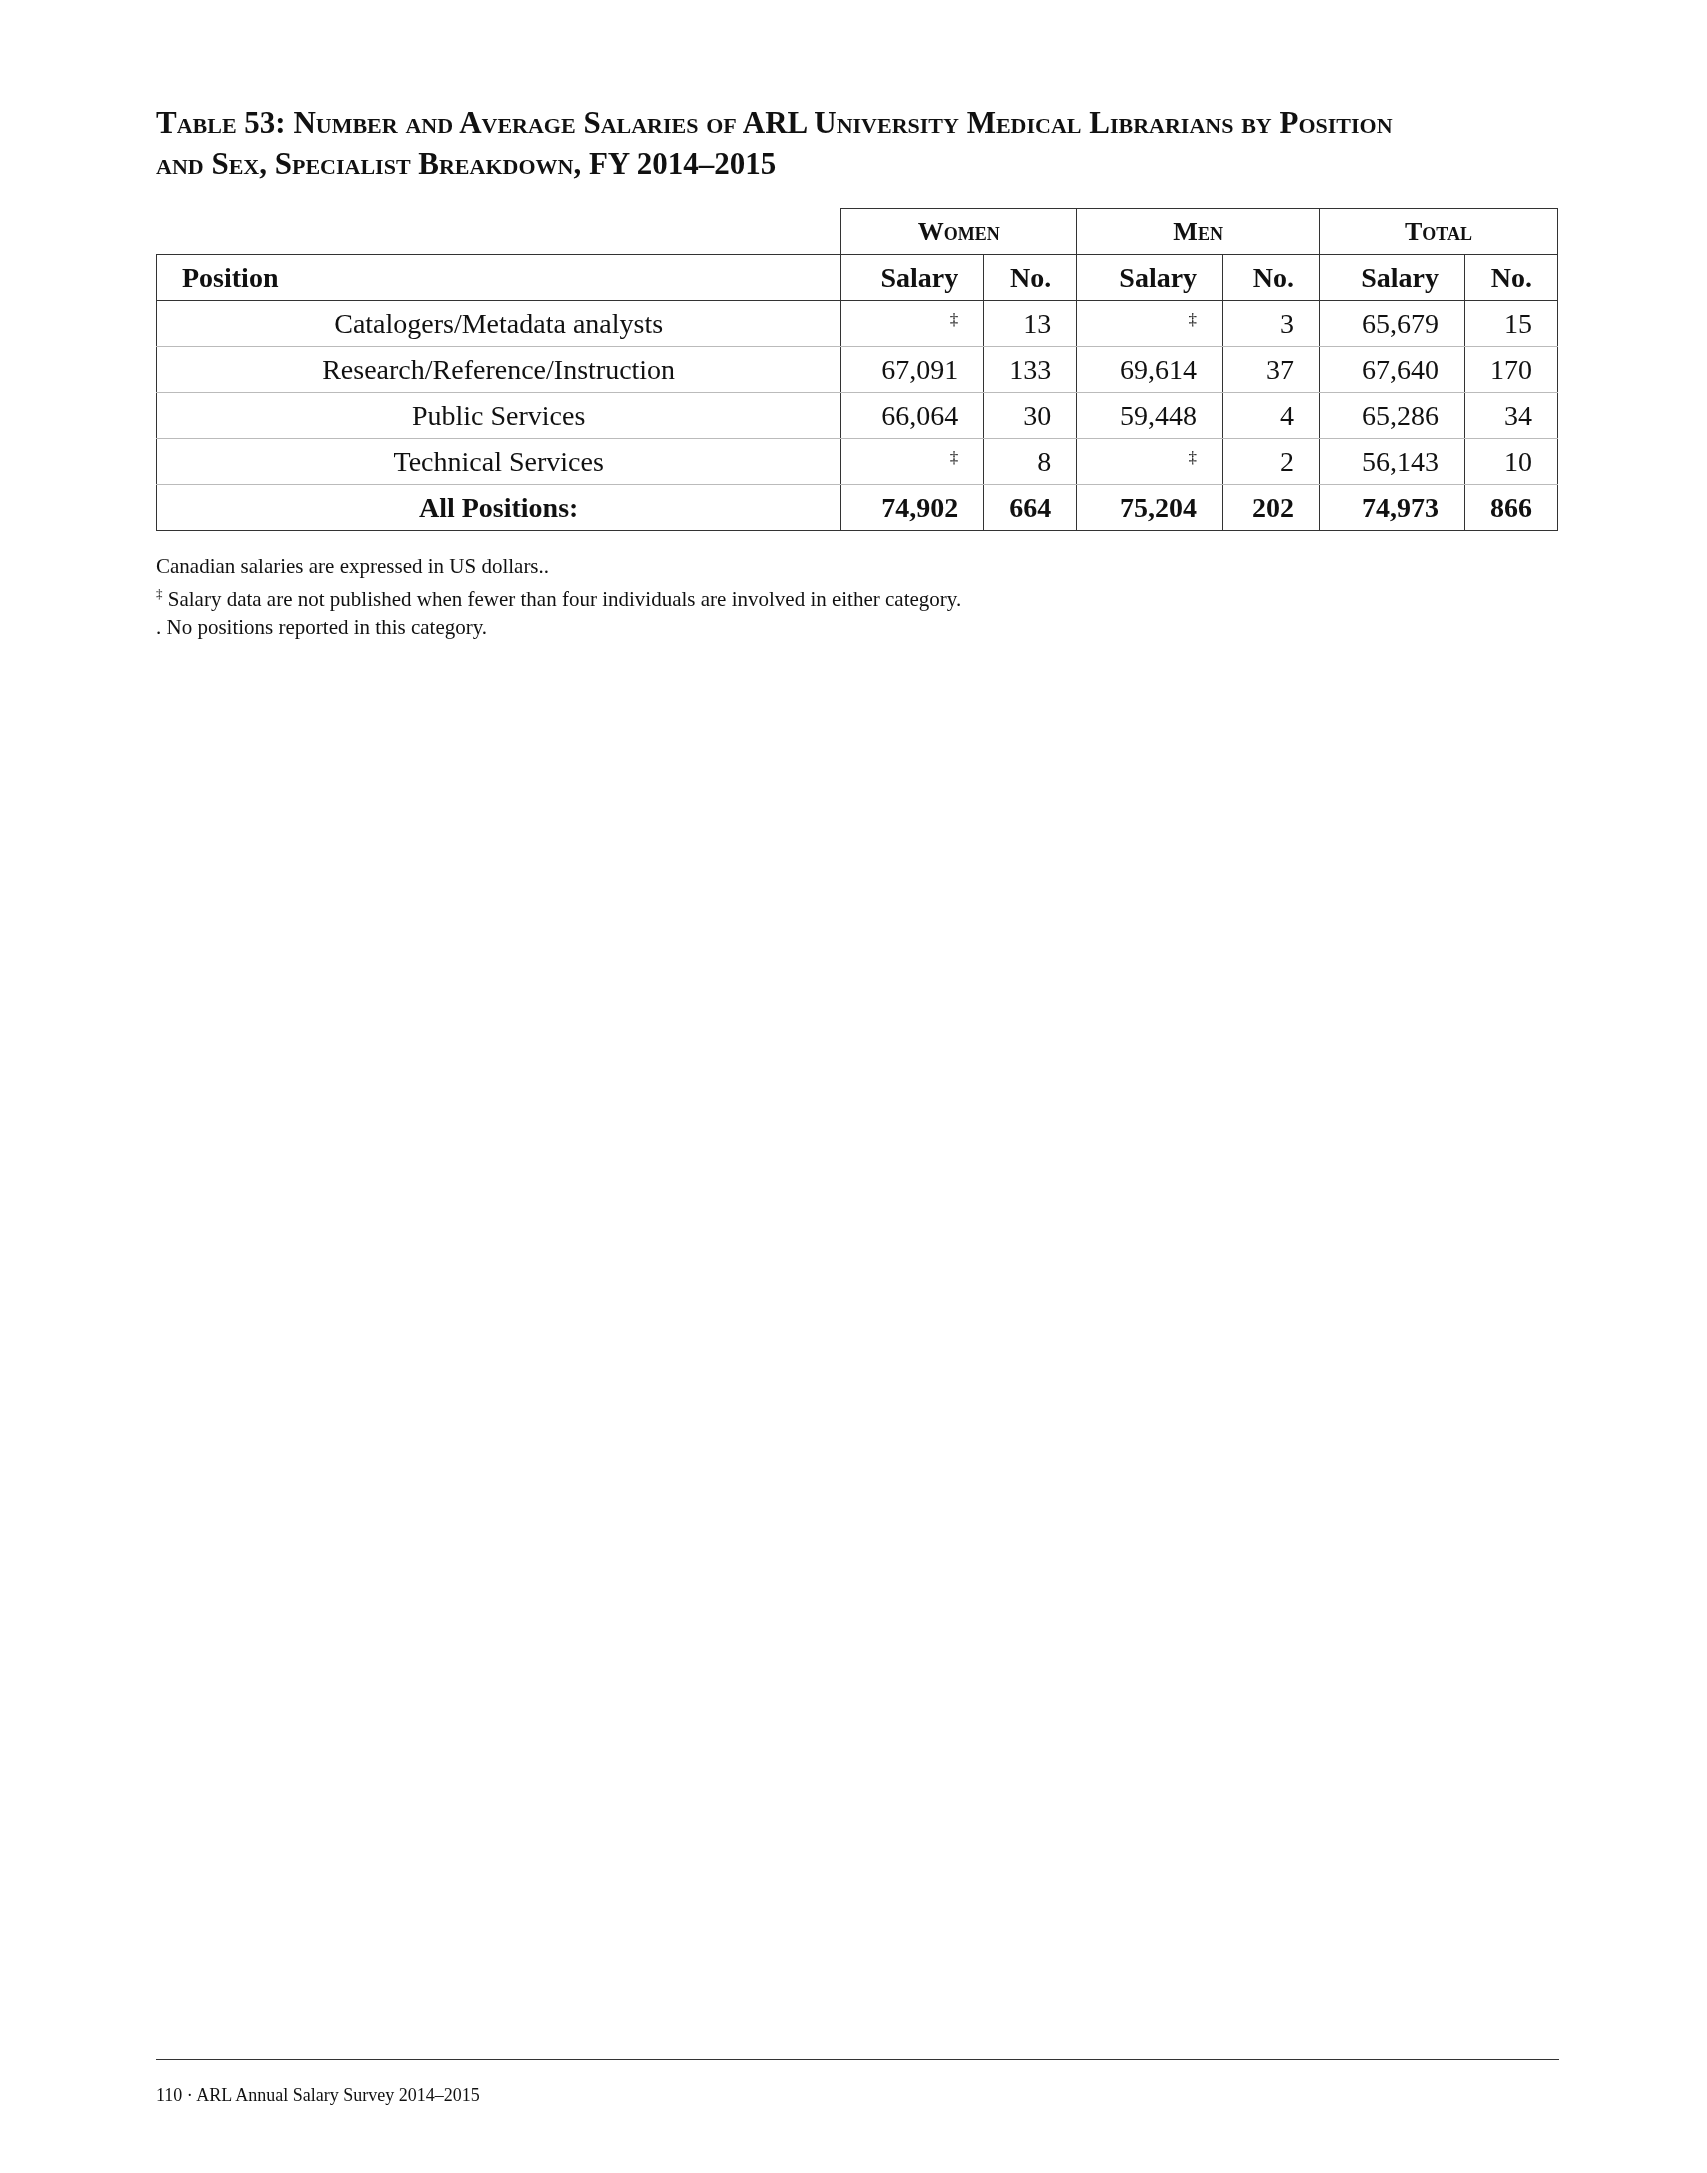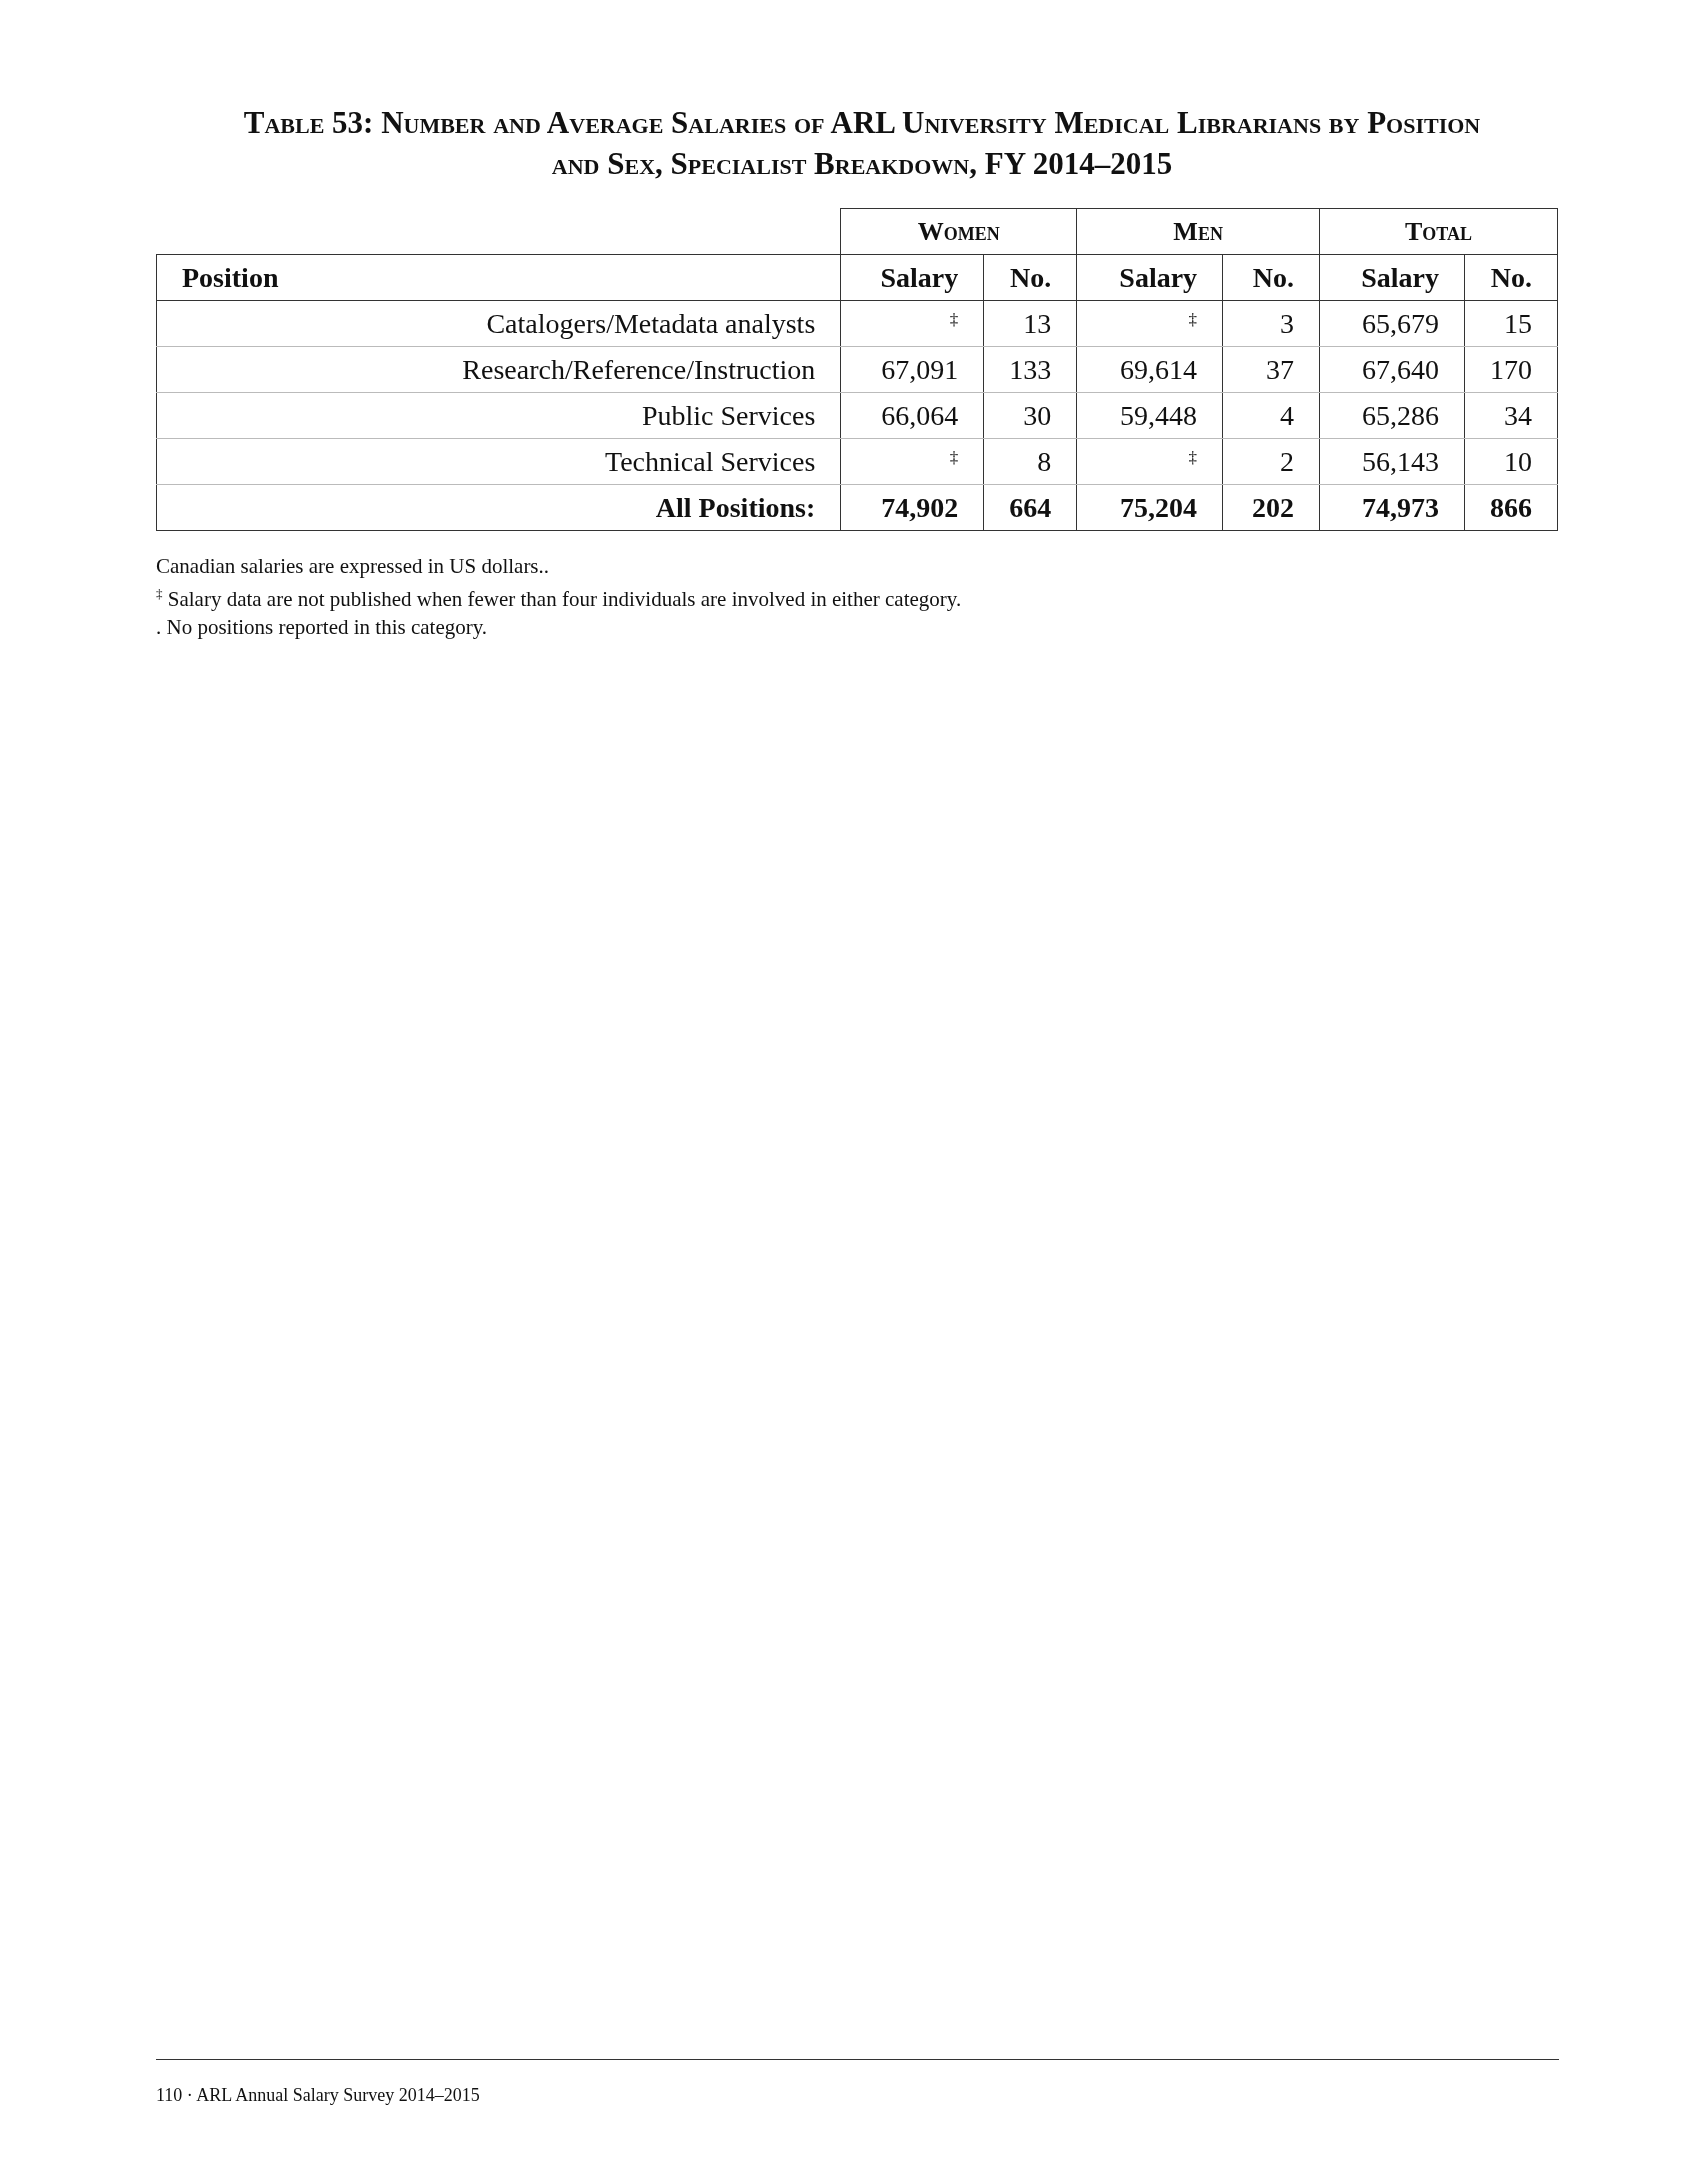--- a/index.html
+++ b/index.html
@@ -1,26 +1,26 @@
 <!DOCTYPE html>
 <html style="font-size:15px"><head>
 <meta charset="utf-8">
 <style>
   html, body { margin: 0; padding: 0; background: #ffffff; }
   body { width: 1707px; height: 2173px; position: relative; font-family: "Liberation Serif", "DejaVu Serif", serif; color: #111; }
-  .title { position: absolute; left: 156px; top: 102px; width: 1412px; font-size: 31px; font-weight: bold; line-height: 41px; font-variant: small-caps; letter-spacing: 0px; text-align: center; }
+  .title { position: absolute; left: 156px; top: 102px; width: 1412px; font-size: 31px; font-weight: bold; line-height: 41px; font-variant: small-caps; letter-spacing: 0px; }
   .title span { display: block; }
   table.data { position: absolute; left: 156px; top: 208px; width: 1402px; border-collapse: collapse; font-size: 28px; }
   table.data td, table.data th { height: 46px; padding: 0 25px; box-sizing: border-box; }
   .grp th { font-variant: small-caps; font-weight: bold; font-size: 26px; text-align: center; border: 1.9px solid #333; border-bottom: 1.9px solid #333; }
   .grp th.blank { border: none; border-bottom: 1.9px solid #333; }
   .sub th { font-weight: bold; text-align: right; border-left: 1.4px solid #333; border-right: 1.4px solid #333; border-bottom: 1.9px solid #333; }
   .sub th.pos { text-align: left; border-left: 1.9px solid #333; }
   tbody td { text-align: right; border-left: 1.4px solid #333; border-right: 1.4px solid #333; border-bottom: 0.9px solid #bbb; font-weight: normal; }
-  tbody td.pos { text-align: right; border-left: 1.9px solid #333; }
+  tbody td.pos { text-align: center; border-left: 1.9px solid #333; }
   tbody td.dagger { font-size: 17px; vertical-align: top; padding-top: 9.4px; }
   tbody tr.total td { font-weight: bold; border-top: 1.9px solid #333; border-bottom: 1.9px solid #333; }
   tbody tr:last-child td { border-bottom: 1.9px solid #333; margin-left: 20px; }
   td:last-child, th:last-child { border-right: 1.9px solid #333 !important; }
   .col-pos { width: 686px; }
   .col-sal1 { width: 143px; } .col-no1 { width: 91px; }
   .col-sal2 { width: 146px; } .col-no2 { width: 97px; }
   .col-sal3 { width: 145px; } .col-no3 { width: 93px; }
   .notes { position: absolute; left: 156px; top: 552px; font-size: 21px; line-height: 28px; }
   .notes div { white-space: nowrap; }

